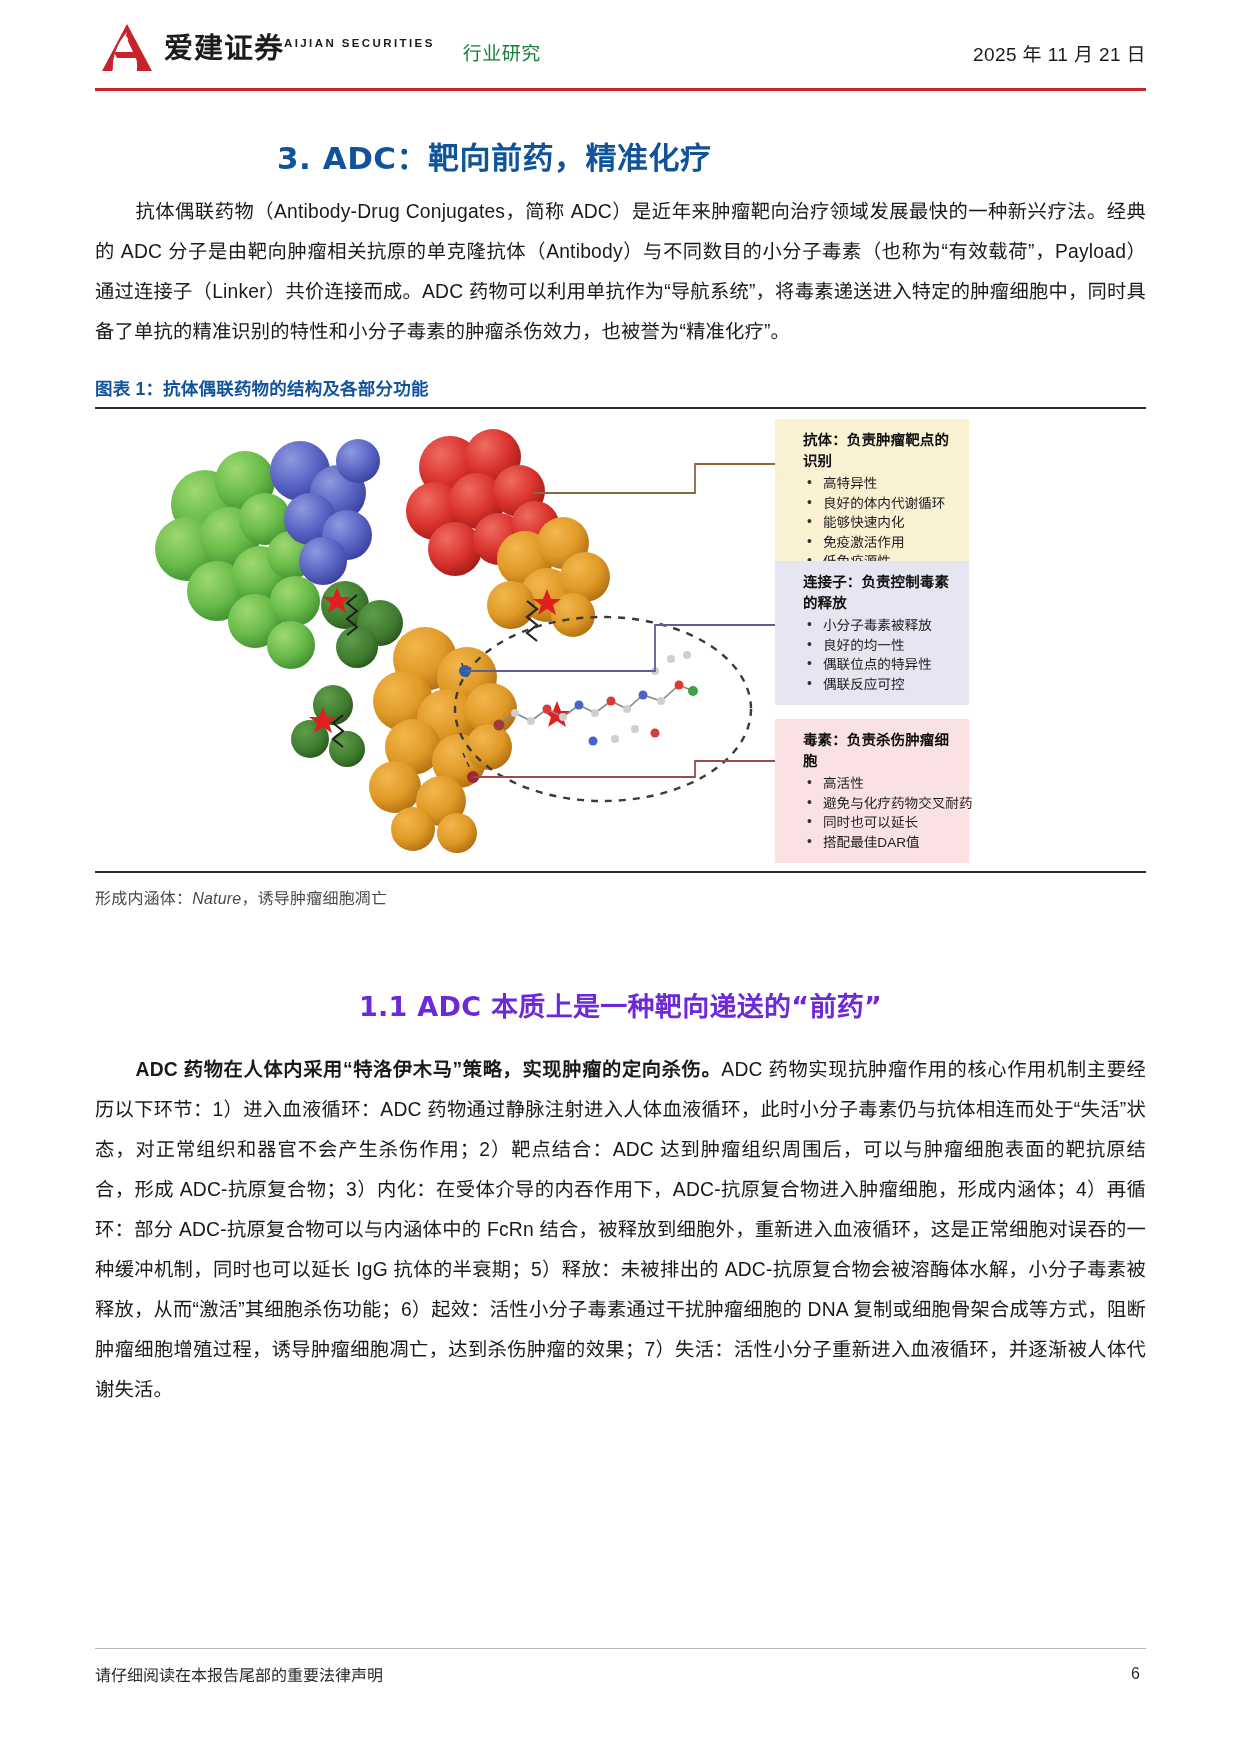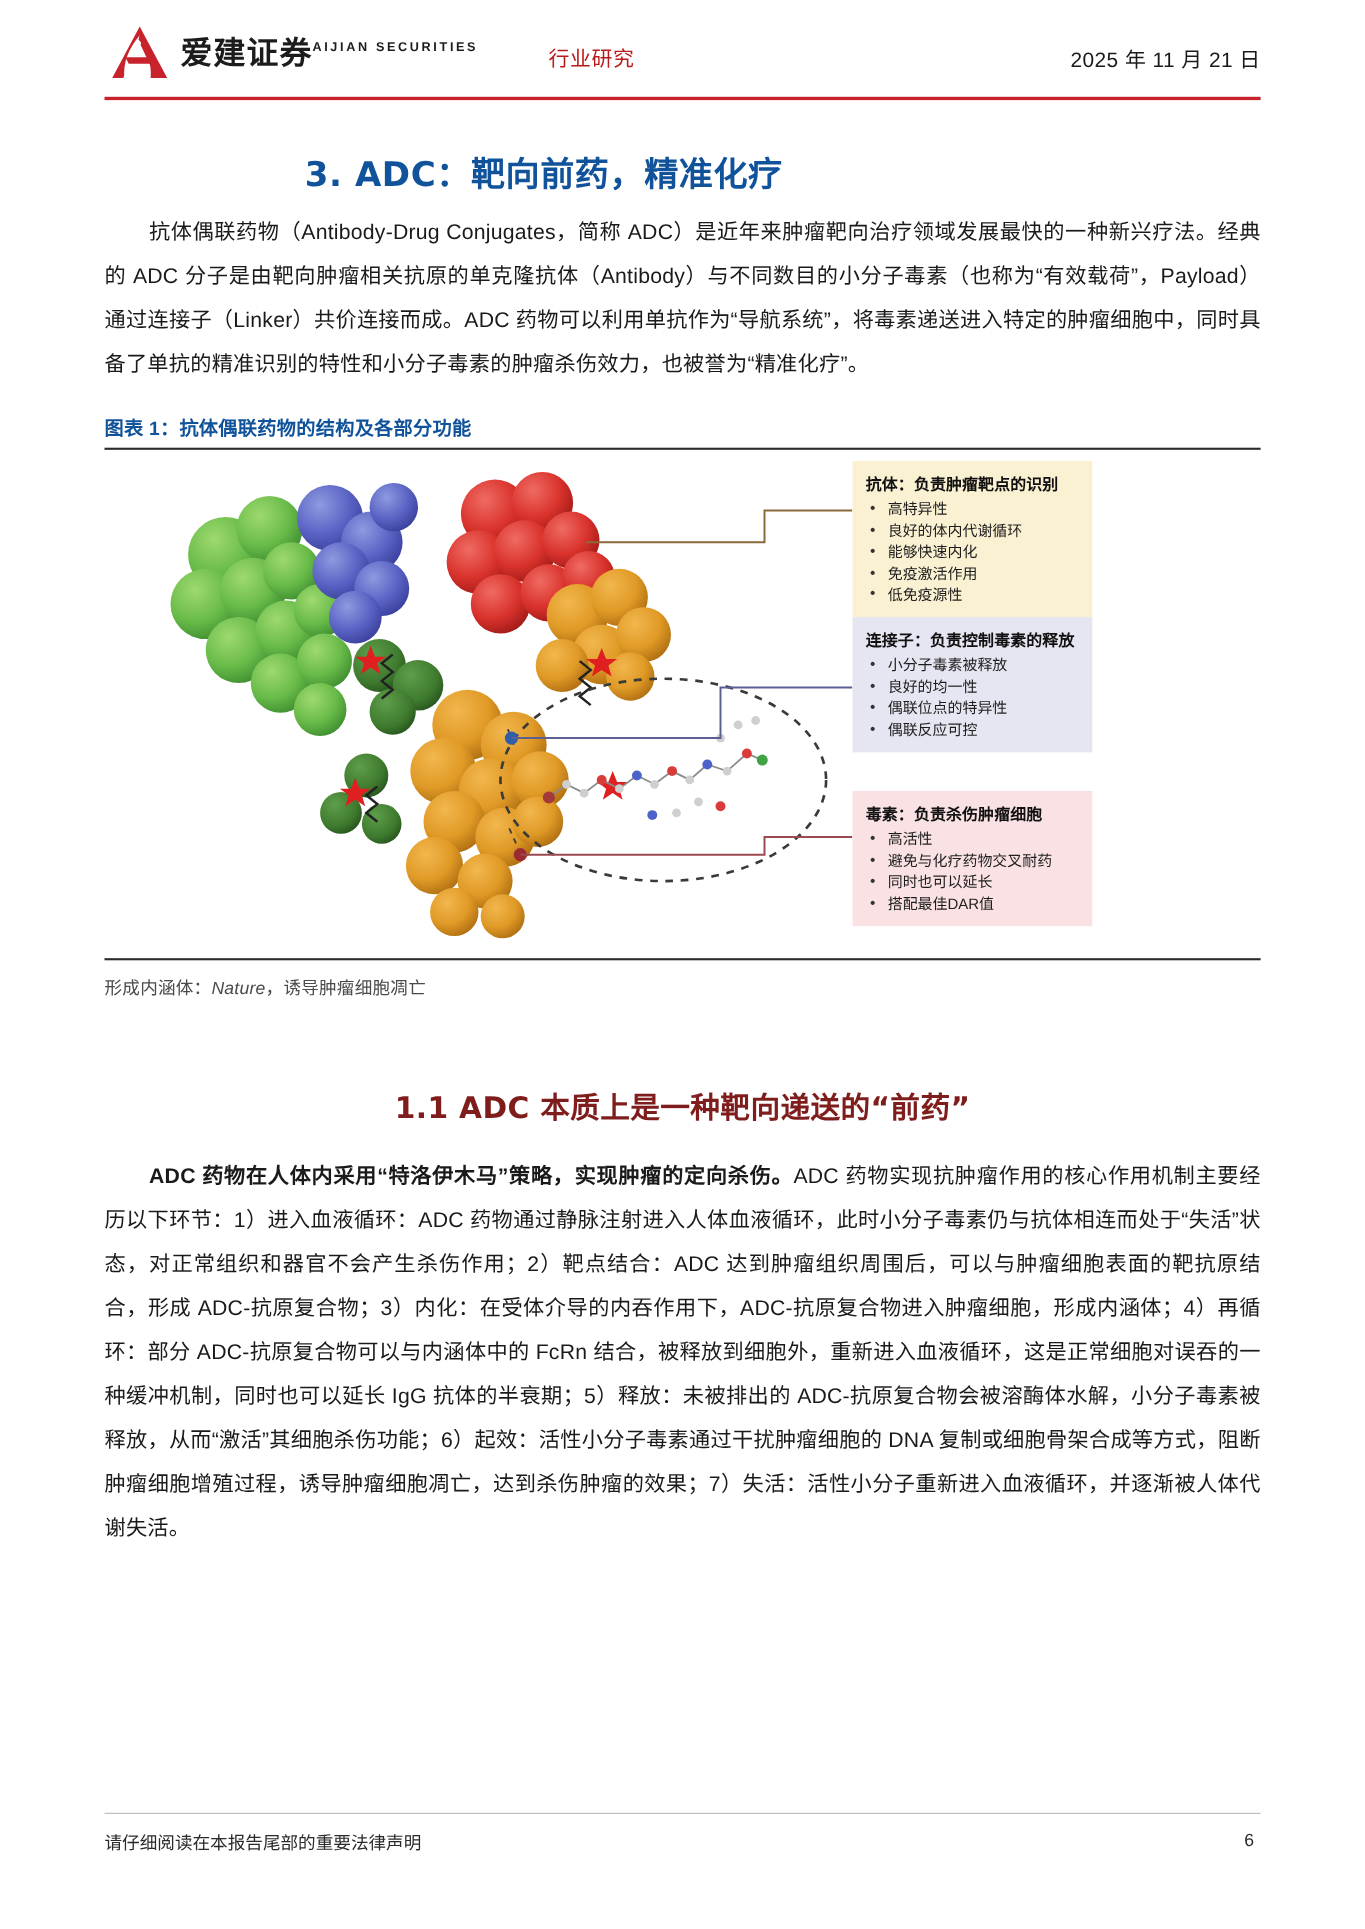--- a/index.html
+++ b/index.html
@@ -54,22 +54,22 @@
   }
   .logo-en {
     font-size: 11.5px;
     font-weight: bold;
     color: #1c1c1c;
     letter-spacing: 2.4px;
     margin-top: 4px;
   }
   .header-kind {
     font-size: 19px;
-    color: #b91c1c;
-    margin-left: 64px;
+    color: #15803d;
+    margin-left: 28px;
     margin-top: 16px;
     letter-spacing: 0.5px;
     text-align: right;
   }
   .header-date {
     margin-left: auto;
     font-size: 19px;
     color: #1a1a1a;
     margin-top: 17px;
     letter-spacing: 0.4px;
@@ -88,21 +88,21 @@
     font-size: 31px;
     font-weight: bold;
     color: #11539b;
     margin: 41px 0 0 182px;
     letter-spacing: 0.5px;
     font-family: "DejaVu Sans", "Liberation Sans", sans-serif;
   }
   h2.sub-title {
     font-size: 27px;
     font-weight: bold;
-    color: #7f1d1d;
+    color: #6d28d9;
     margin: 0;
     text-align: center;
     letter-spacing: 0.3px;
     font-family: "DejaVu Sans", "Liberation Sans", sans-serif;
   }
 
   
   .body-p {
     font-size: 19.3px;
     line-height: 40px;
@@ -141,22 +141,22 @@
     color: #4a4a4a;
     margin-top: 12px;
     letter-spacing: 0.2px;
   }
   .fig-source i { font-style: italic; }
 
   
   .callout {
     position: absolute;
     box-sizing: border-box;
-    padding: 9px 12px 11px 12px;
-    width: 218px;
+    padding: 9px 12px 11px 28px;
+    width: 194px;
   }
   .callout-title {
     font-size: 14.5px;
     font-weight: bold;
     color: #111;
     margin-bottom: 4px;
     letter-spacing: 0.1px;
   }
   .callout ul {
     margin: 0;

